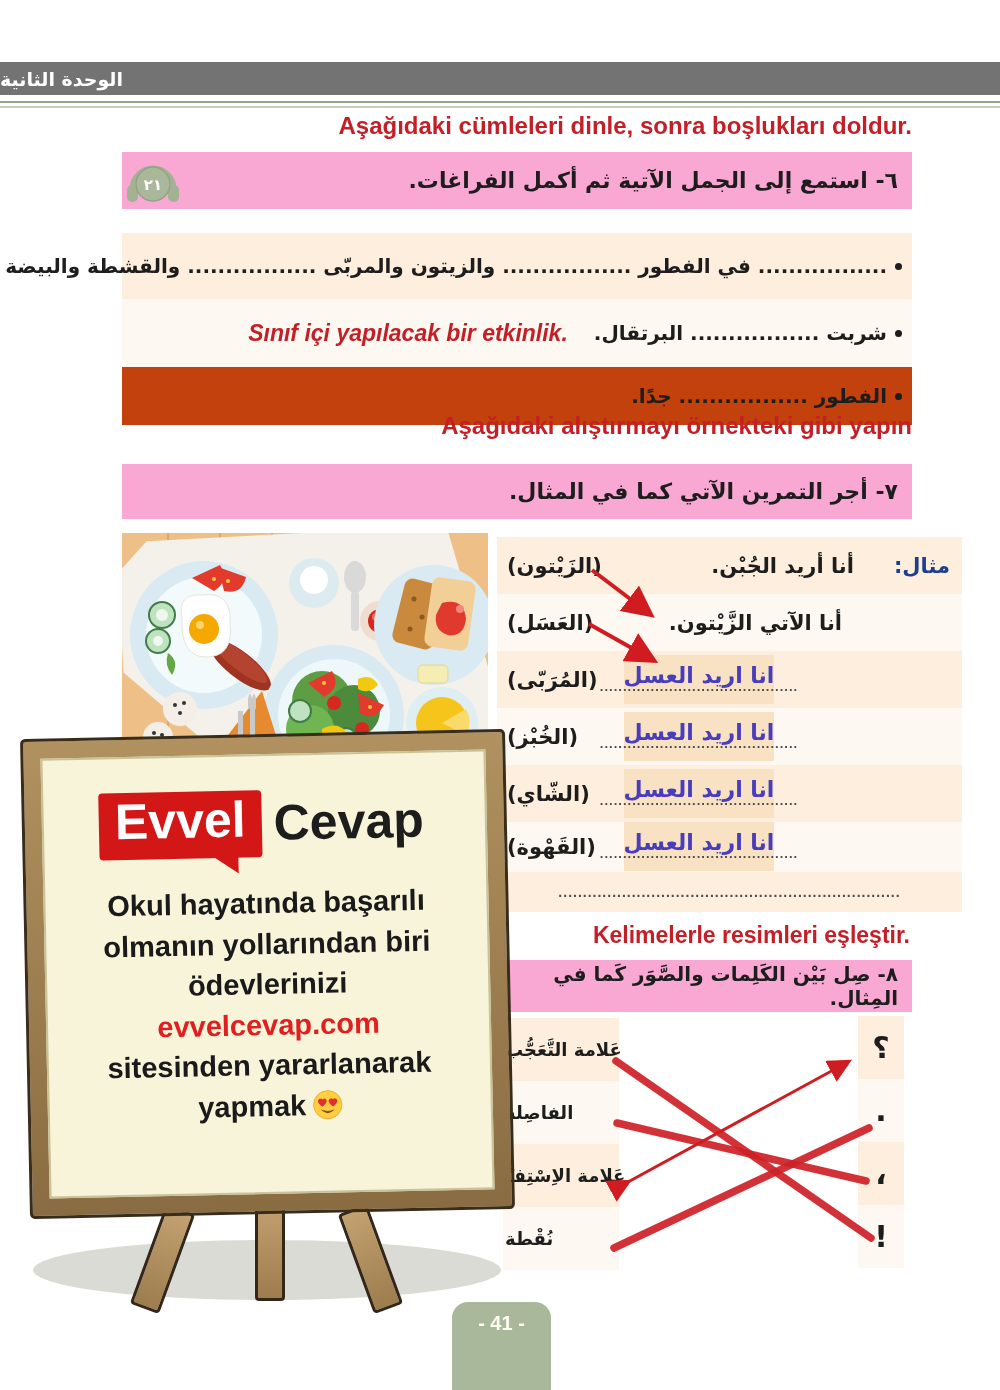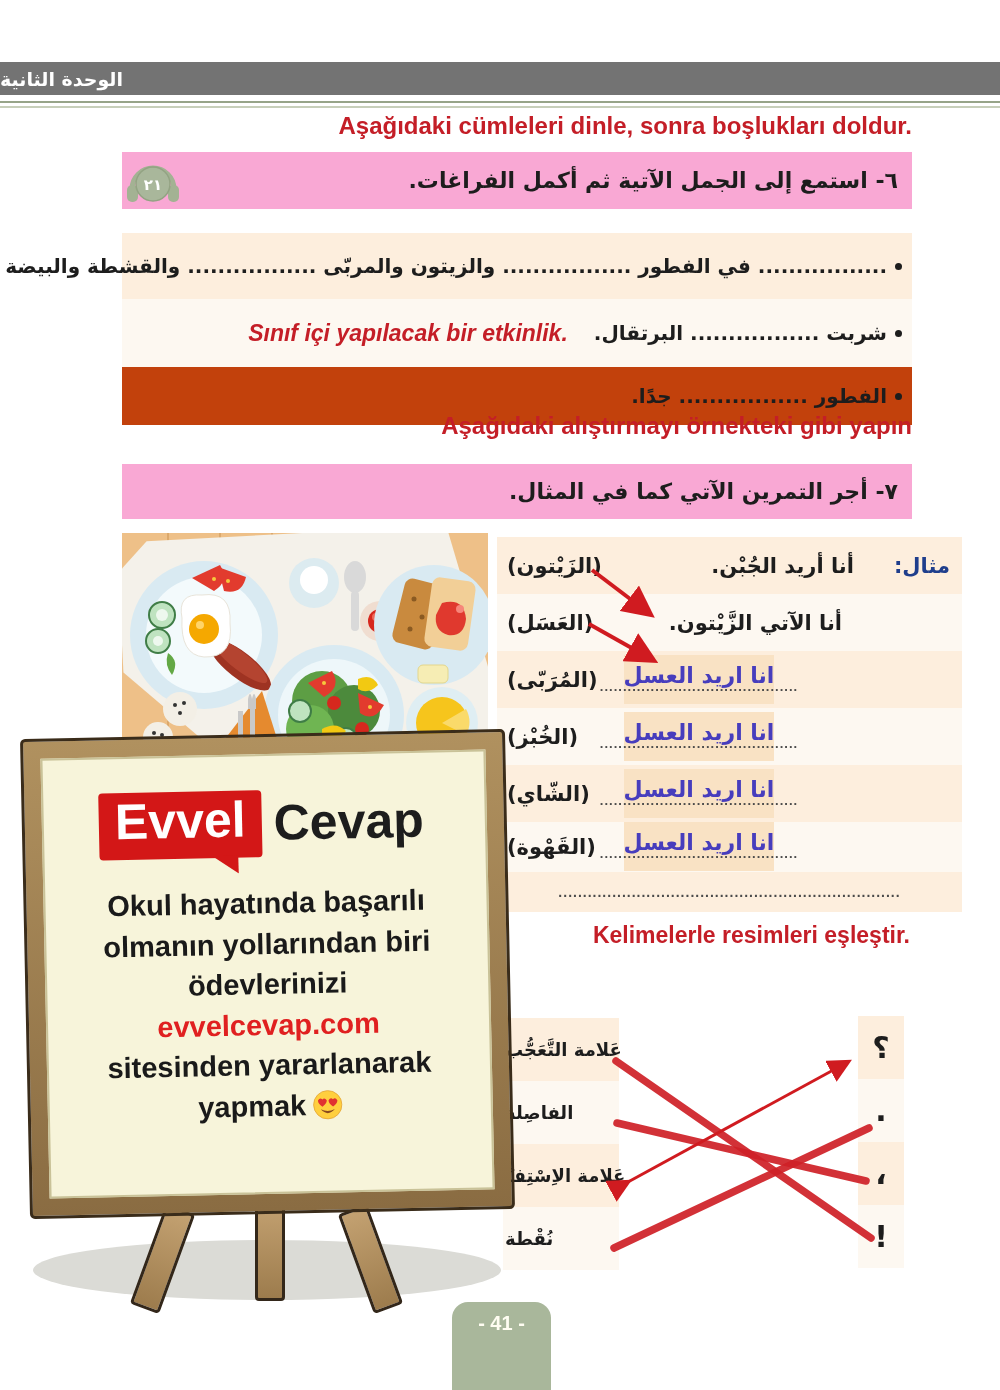--- a/index.html
+++ b/index.html
@@ -256,20 +256,23 @@
       </span>
       <span class="cue ar">(القَهْوة)</span>
     </div>
     <div class="x-row h40 bg-a">
       <span class="dots-only">......................................................................</span>
     </div>
   </div>
 
   <div class="instr instr3">Kelimelerle resimleri eşleştir.</div>
 
+  <div class="banner banner8">
+    <div class="btxt ar">٨-  صِل بَيْن الكَلِمات والصَّوَر كَما في المِثال.</div>
+  </div>
 
   <div class="wcell bg-a" style="top:1018px;">
     <span class="ar">عَلامة التَّعَجُّب</span>
   </div>
   <div class="wcell bg-b" style="top:1081px;">
     <span class="ar">الفاصِلة</span>
   </div>
   <div class="wcell bg-a" style="top:1144px;">
     <span class="ar">عَلامة الاِسْتِفْ</span>
   </div>

